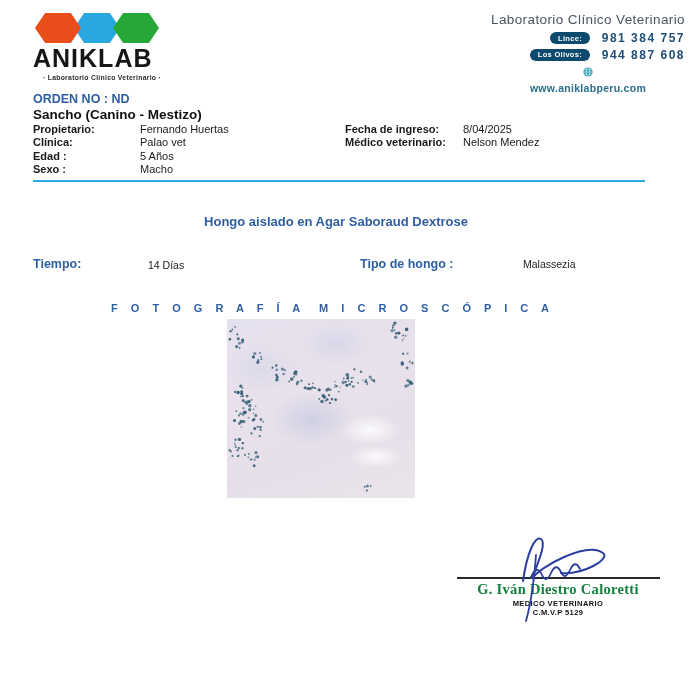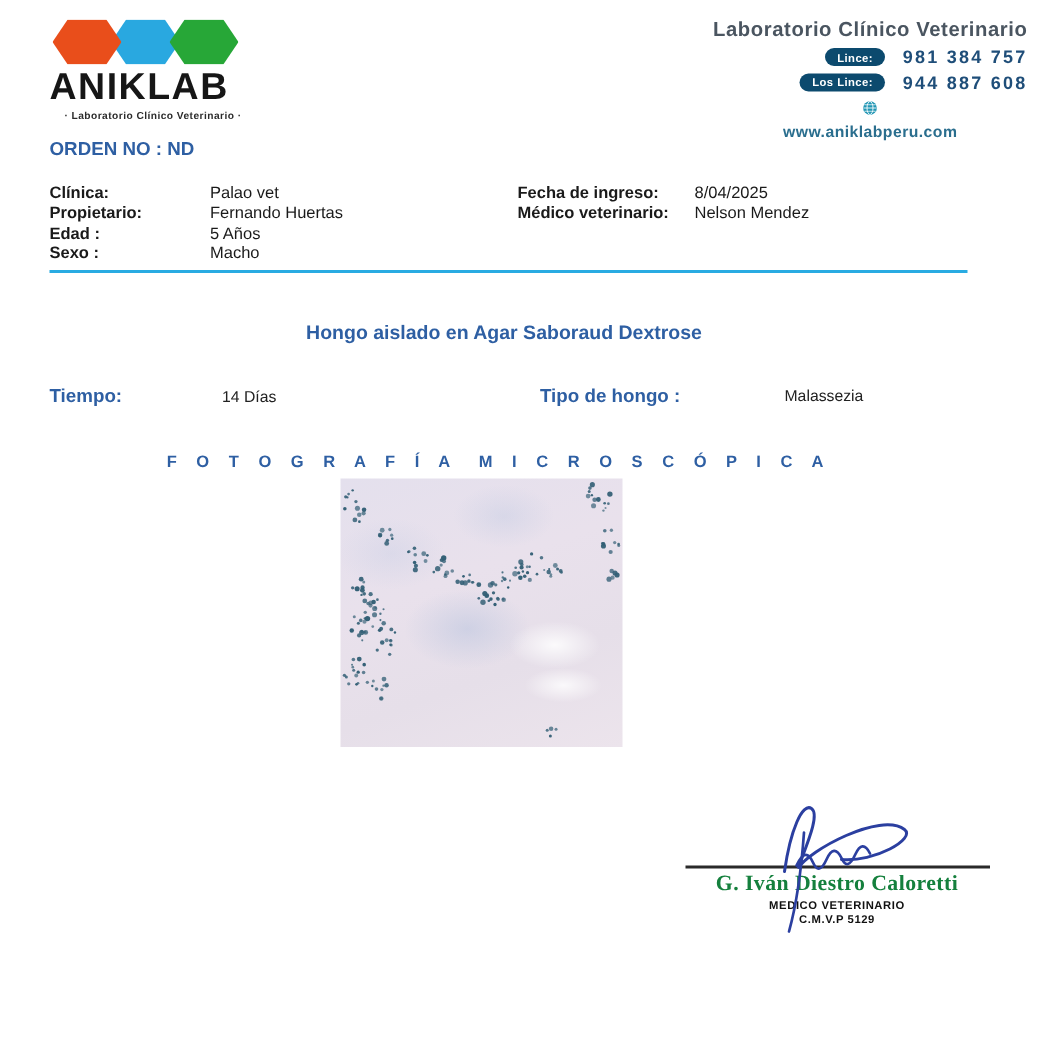--- a/index.html
+++ b/index.html
@@ -15,21 +15,21 @@
   .hex { width:46px; height:30px; clip-path:polygon(22% 0,78% 0,100% 50%,78% 100%,22% 100%,0 50%); }
   .hex+.hex { margin-left:-7px; }
   .hex:nth-child(1){ z-index:3; position:relative; }
   .hex:nth-child(2){ z-index:1; position:relative; }
   .hex:nth-child(3){ z-index:2; position:relative; }
   .logo-name { font-weight:800; font-size:25px; letter-spacing:1px; color:#161616; line-height:1; margin-top:2px; }
   .logo-tagline { font-size:6.8px; font-weight:700; color:#2b2b2b; letter-spacing:.3px; margin-top:3px; text-align:center; width:138px; }
 
   
   .contact { position:absolute; right:15px; top:12px; text-align:right; }
-  .contact-title { font-size:13.5px; color:#4a5560; letter-spacing:.4px; font-weight:700; margin-bottom:4px; }
+  .contact-title { font-size:13.5px; color:#4a5560; letter-spacing:.4px; font-weight:400; margin-bottom:4px; }
   .phone-row { display:flex; justify-content:flex-end; align-items:center; gap:9px; margin-top:2.5px; }
   .badge { background:#0c4a6e; color:#fff; font-size:7.5px; font-weight:700; padding:1.5px 8px; border-radius:7px; letter-spacing:.3px; }
   .phone-num { color:#1F4E79; font-weight:700; font-size:12px; letter-spacing:1.5px; width:86px; text-align:right; }
   .web-row { display:flex; justify-content:flex-end; align-items:center; gap:5px; margin-top:5px;flex-direction:column; }
   .globe { width:10px; height:10px; display:block; }
   .web-url { color:#2a6e8e; font-weight:700; font-size:10.5px; letter-spacing:.3px; }
 
   
   .order-no { position:absolute; left:33px; top:92px; color:#2E5FA3; font-weight:700; font-size:12.5px; }
   .patient { position:absolute; left:33px; top:107px; color:#111; font-weight:700; font-size:13.5px; }
@@ -89,45 +89,46 @@
     <div class="logo-tagline">· Laboratorio Clínico Veterinario ·</div>
   </div>
 
   <div class="contact">
     <div class="contact-title">Laboratorio Clínico Veterinario</div>
     <div class="phone-row">
       <span class="badge">Lince:</span>
       <span class="phone-num">981 384 757</span>
     </div>
     <div class="phone-row">
-      <span class="badge">Los Lince:</span>
+      <span class="badge">Los Olivos:</span>
       <span class="phone-num">944 887 608</span>
     </div>
     <div class="web-row">
       <svg class="globe" viewBox="0 0 12 12">
         <circle cx="6" cy="6" r="5.5" fill="#2196b4"></circle>
         <ellipse cx="6" cy="6" rx="2.4" ry="5.2" fill="none" stroke="#fff" stroke-width="0.7"></ellipse>
         <line x1="0.8" y1="6" x2="11.2" y2="6" stroke="#fff" stroke-width="0.7"></line>
         <line x1="1.5" y1="3.4" x2="10.5" y2="3.4" stroke="#fff" stroke-width="0.6"></line>
         <line x1="1.5" y1="8.6" x2="10.5" y2="8.6" stroke="#fff" stroke-width="0.6"></line>
       </svg>
       <span class="web-url">www.aniklabperu.com</span>
     </div>
   </div>
 
   <div class="order-no">ORDEN NO : ND</div>
+  <div class="patient">Sancho (Canino - Mestizo)</div>
 
   <div class="fields fields-left">
+    <div class="frow">
+      <span class="flabel">Propietario:</span>
+      <span class="fvalue">Fernando Huertas</span>
+    </div>
     <div class="frow">
       <span class="flabel">Clínica:</span>
       <span class="fvalue">Palao vet</span>
-    </div>
-    <div class="frow">
-      <span class="flabel">Propietario:</span>
-      <span class="fvalue">Fernando Huertas</span>
     </div>
     <div class="frow">
       <span class="flabel">Edad :</span>
       <span class="fvalue">5 Años</span>
     </div>
     <div class="frow">
       <span class="flabel">Sexo :</span>
       <span class="fvalue">Macho</span>
     </div>
   </div>

